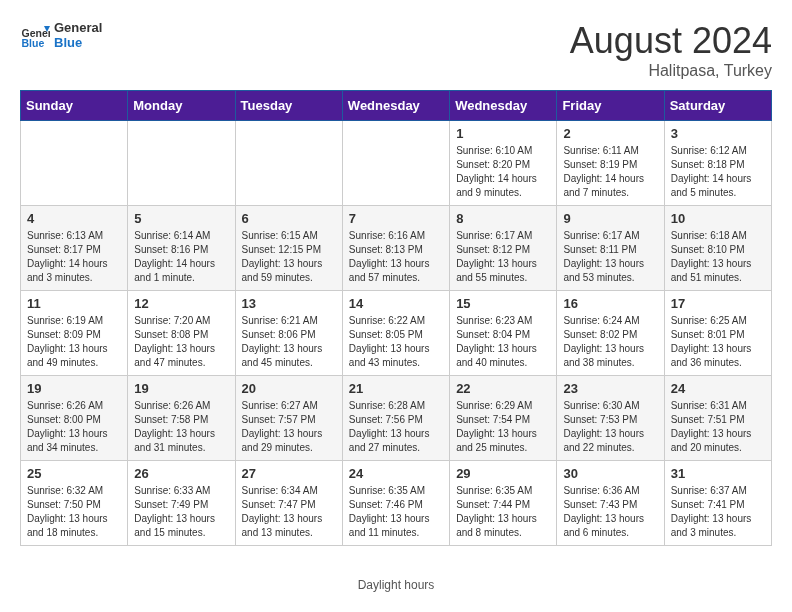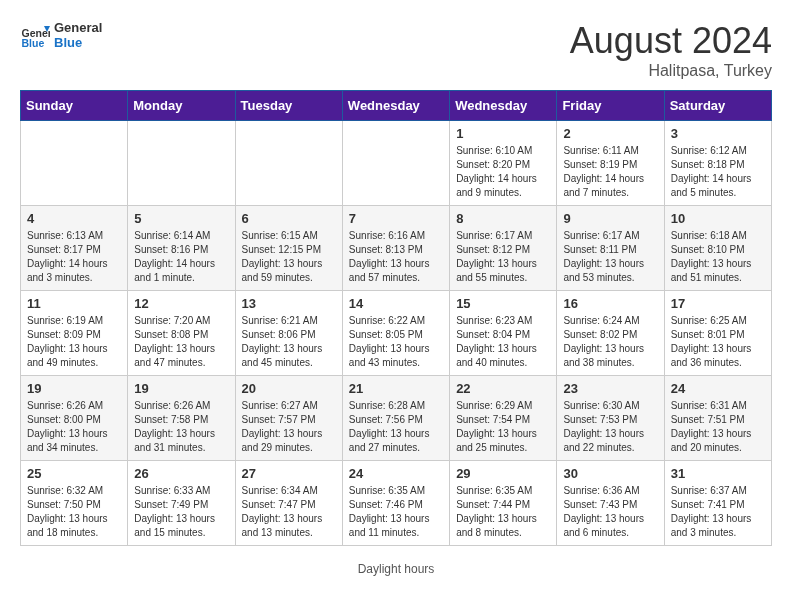--- a/index.html
+++ b/index.html
@@ -77,21 +77,21 @@
       line-height: 1.4;
       color: #333;
     }
     .empty-cell {
       background: #fff !important;
     }
     .footer-note {
       text-align: center;
       font-size: 12px;
       color: #555;
-      margin-top: 6px;
+      margin-top: 22px;
     }
   </style>
 </head>
 <body>
 
 <div class="header-area">
   <div class="logo">
     <svg class="logo-icon" viewBox="0 0 40 40" xmlns="http://www.w3.org/2000/svg">
       <text x="2" y="22" font-size="14" font-weight="bold" fill="#333">General</text>
       <text x="2" y="36" font-size="14" font-weight="bold" fill="#1a73c7">Blue</text>

